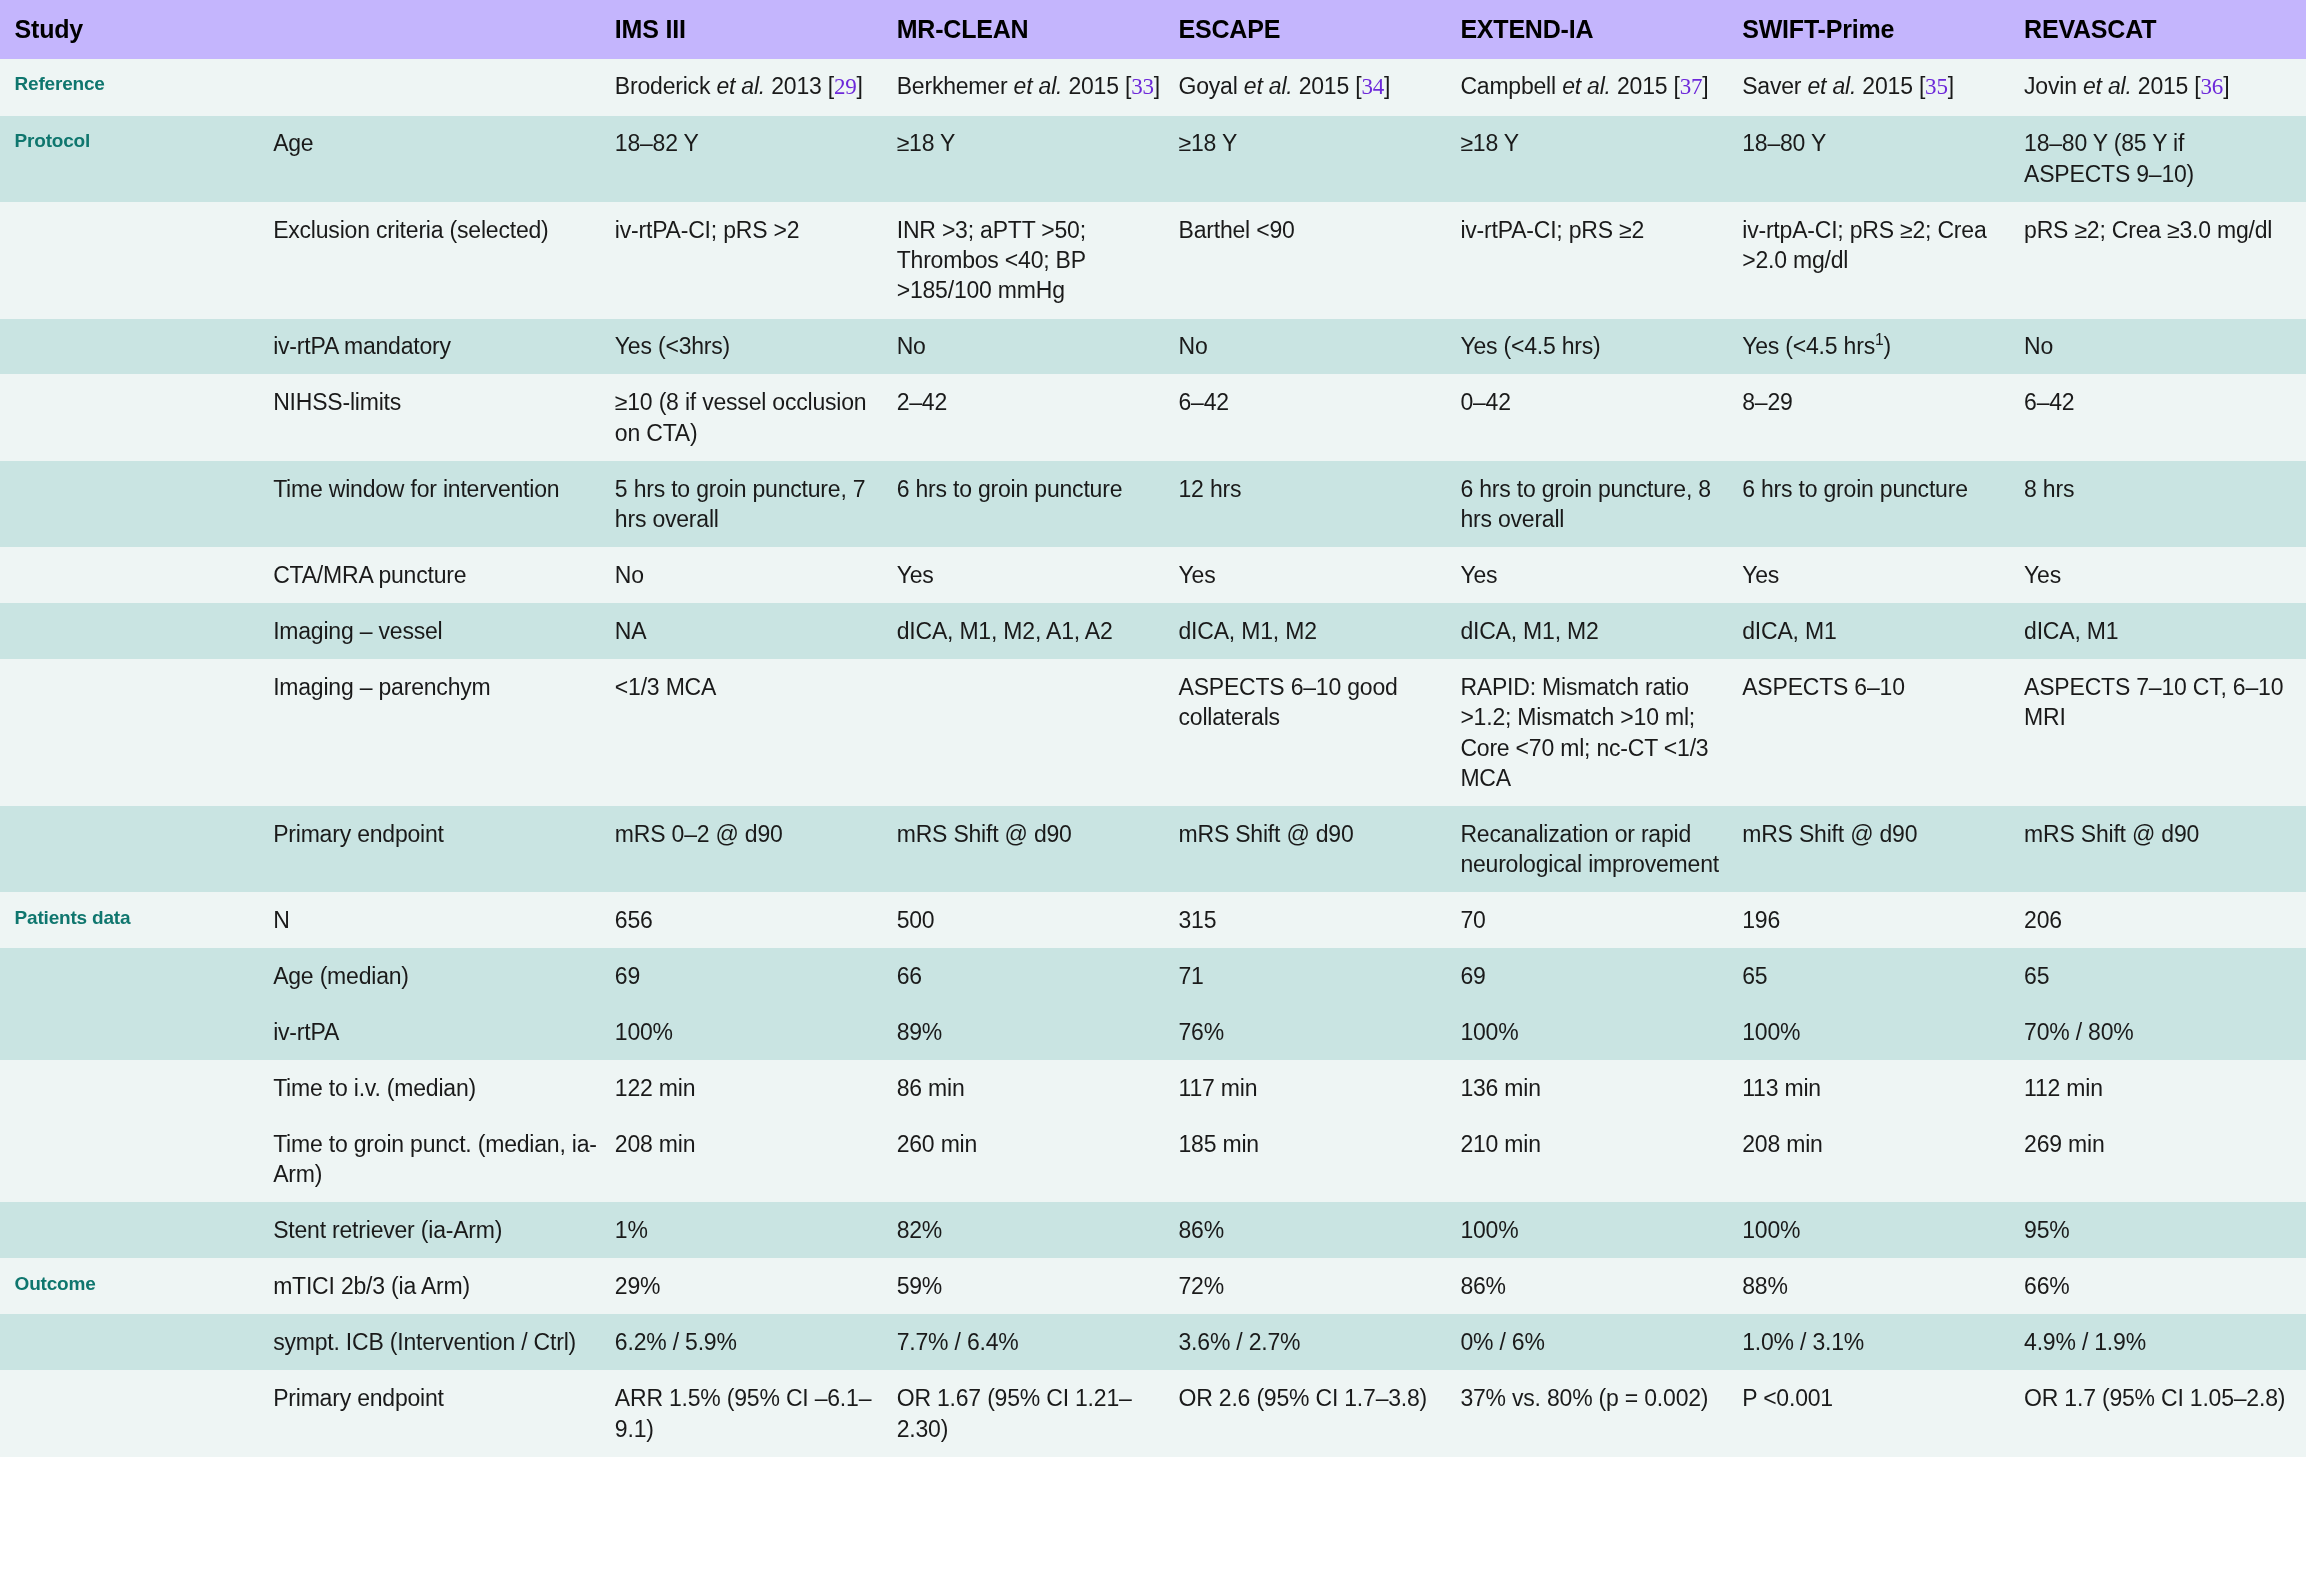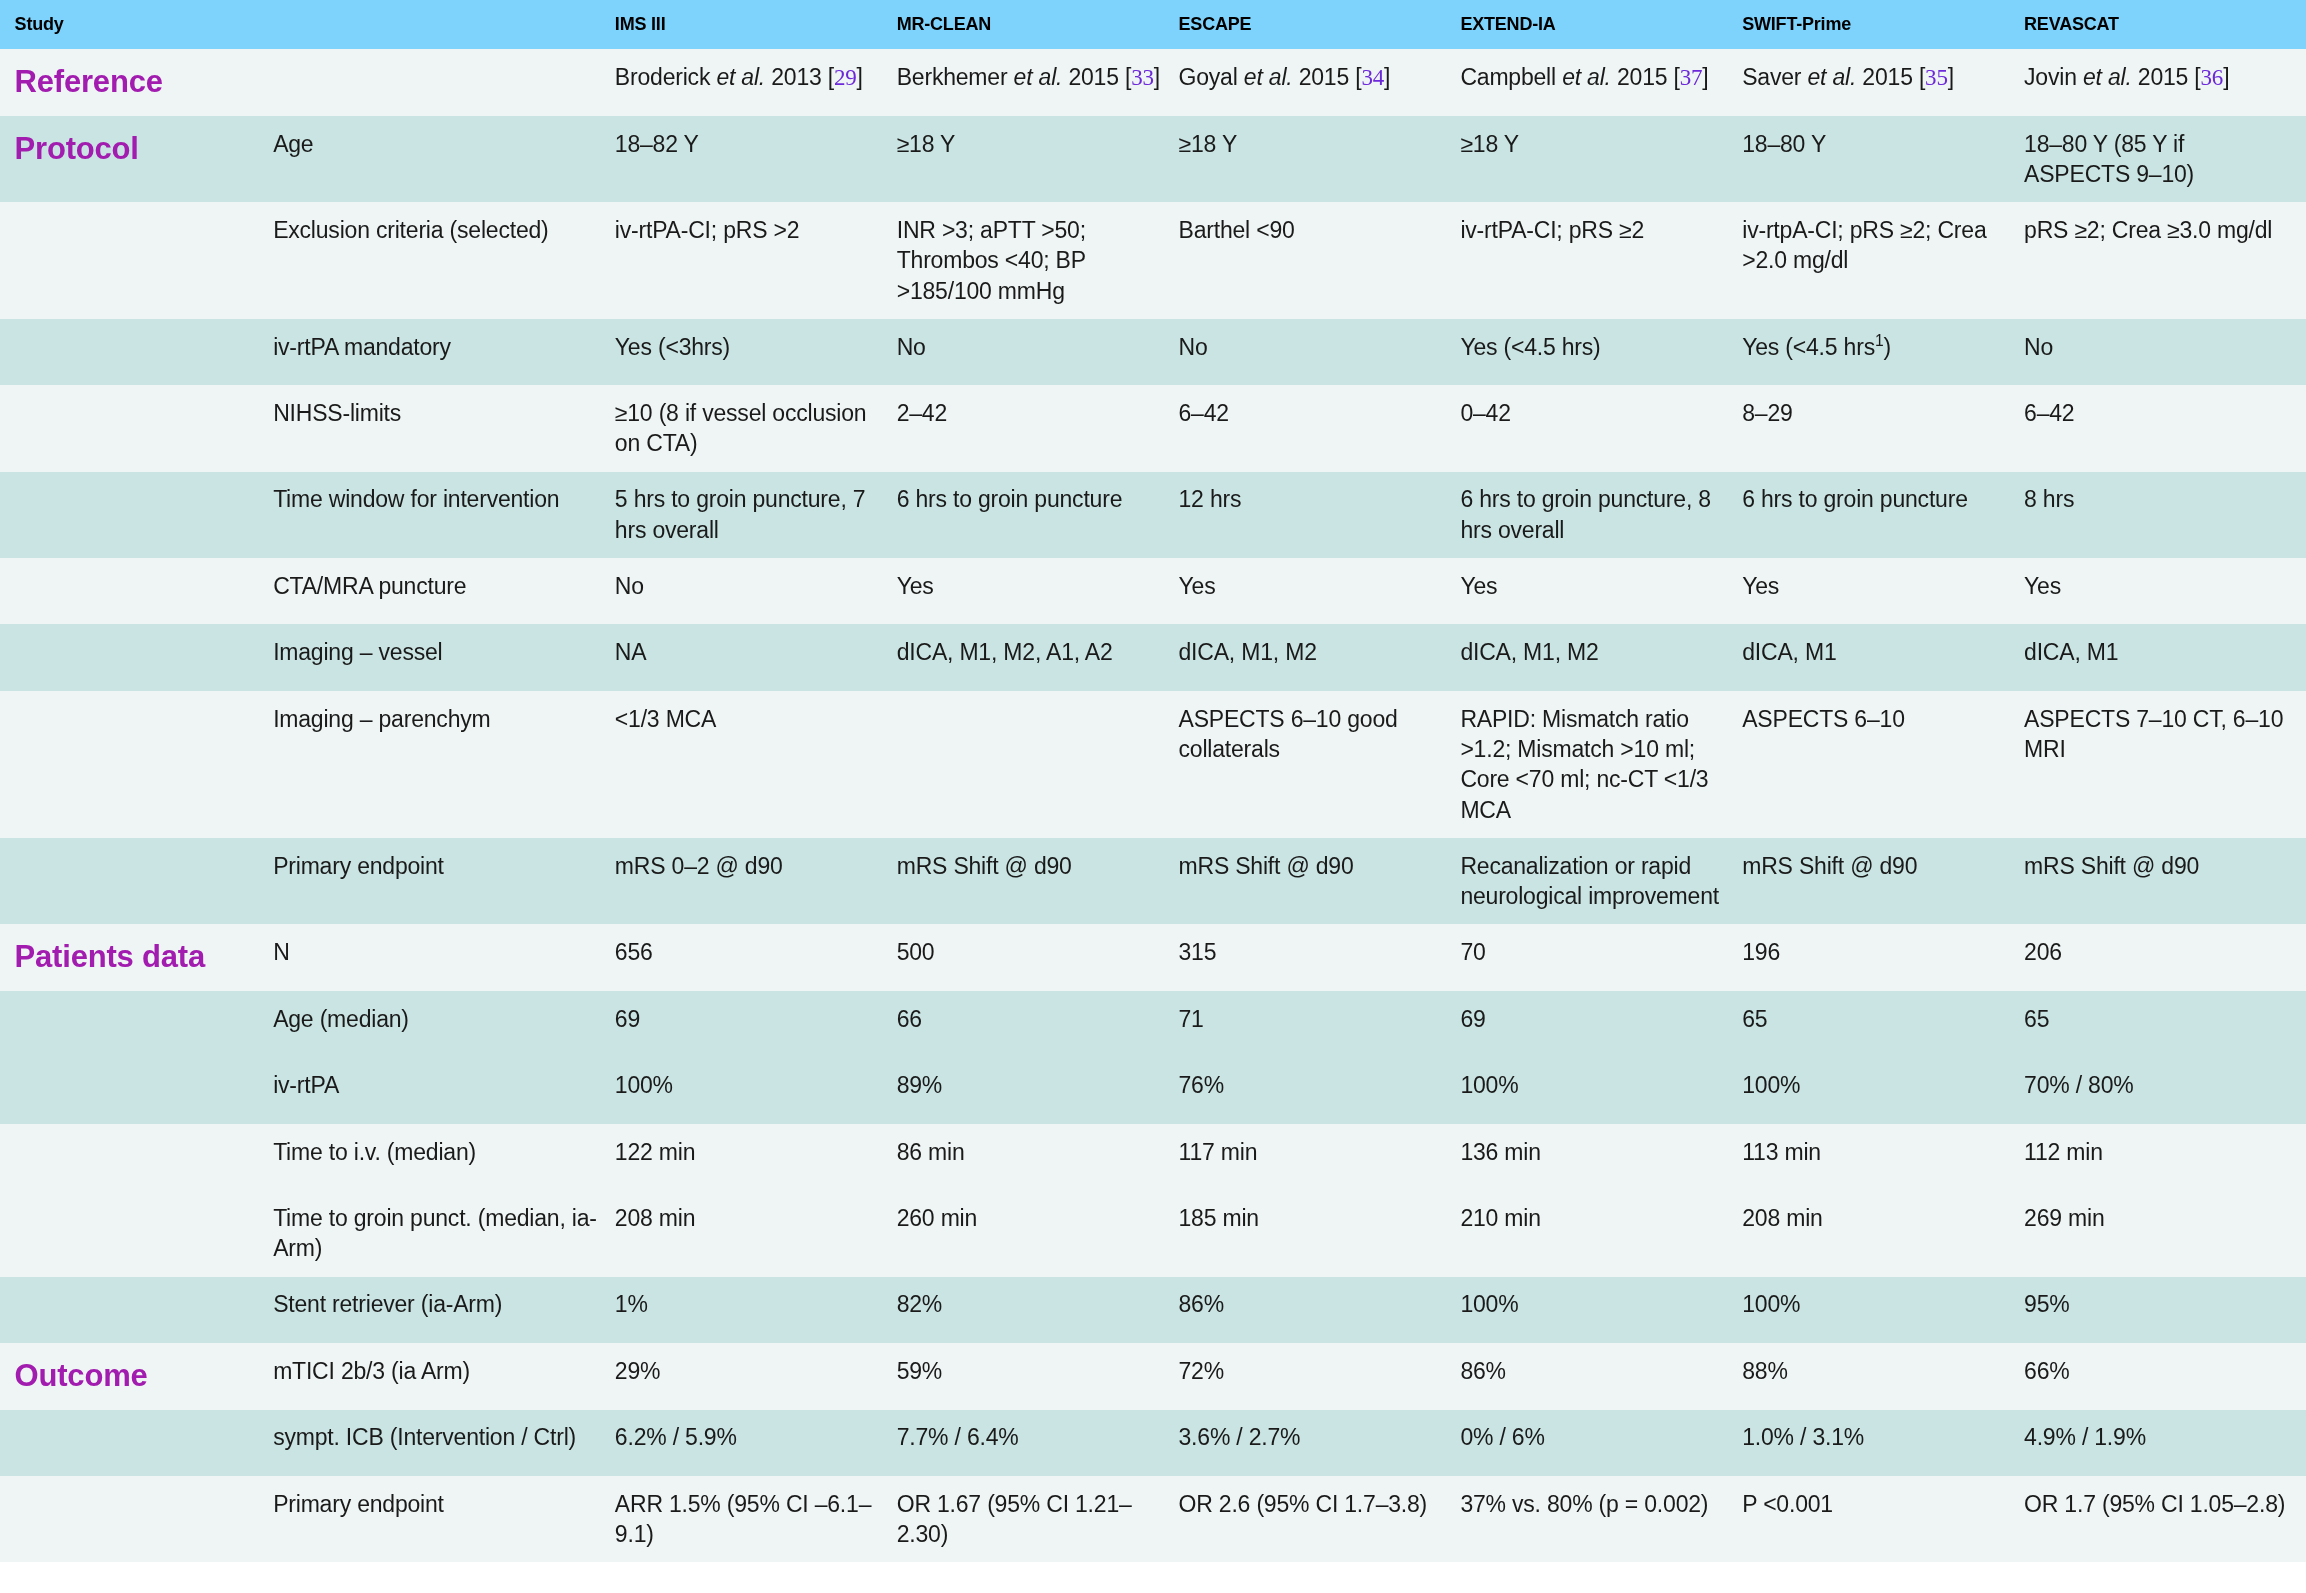--- a/index.html
+++ b/index.html
@@ -22,30 +22,30 @@
   #study-table col.c-data{width:226px;}
   #study-table td,#study-table th{
     vertical-align:top;
     padding:12.8px 14.6px 12.8px 0;
     text-align:left;
     border:0;
     line-height:1.32;
   }
   #study-table td:first-child,#study-table th:first-child{padding-left:14.6px;}
   thead th{
-    background:#7dd3fc;
-    font-size:18px;
+    background:#c4b5fd;
+    font-size:25px;
     font-weight:bold;
     padding-top:12.8px;
     padding-bottom:14.6px;
     color:#000;
   }
   tr.shade-a td{background:#eef5f4;}
   tr.shade-b td{background:#c9e4e2;}
-  td.group-label{font-weight:bold;font-size:31px;color:#a21caf;}
+  td.group-label{font-weight:bold;font-size:19px;color:#0f766e;}
   td.sub-label{color:#1a1a1a;margin-top:34px;}
   .ref-num{color:#6d28d9;font-family:Liberation Serif, serif;}
   .em{font-style:italic;}
   .sup{font-size:0.68em;vertical-align:super;line-height:0;}
 </style>
 </head>
 <body>
 
 <table id="study-table">
   <colgroup>

